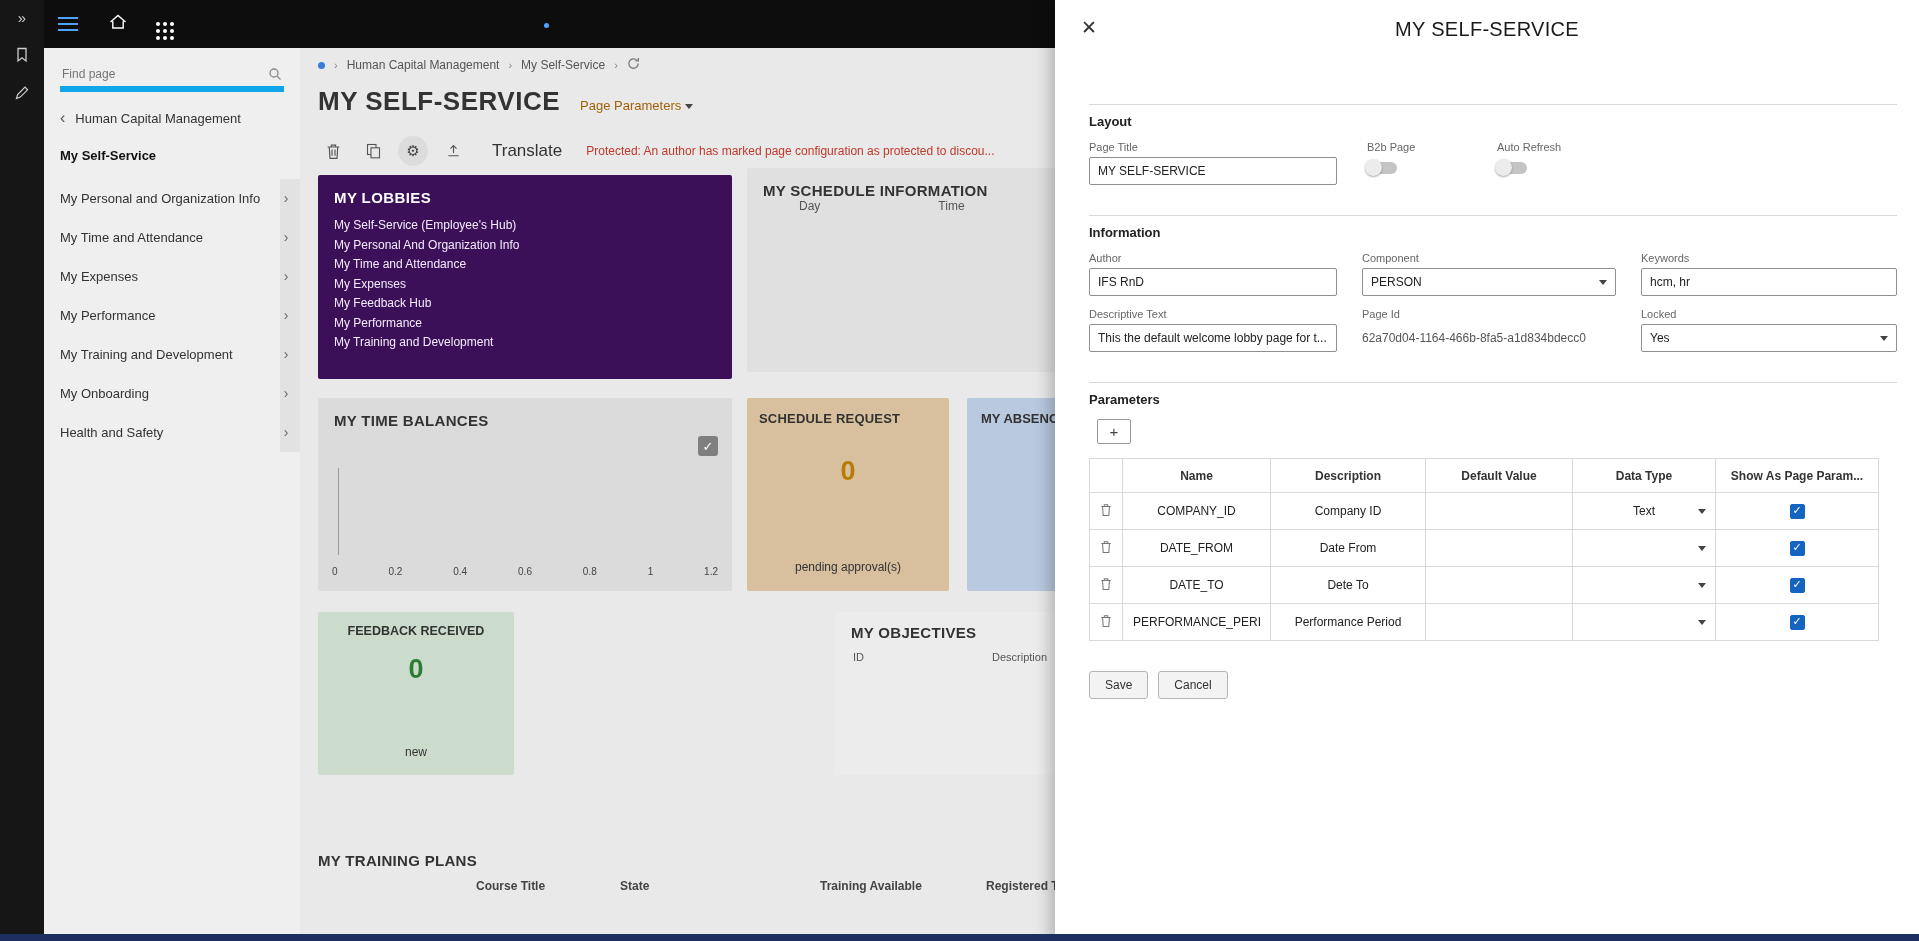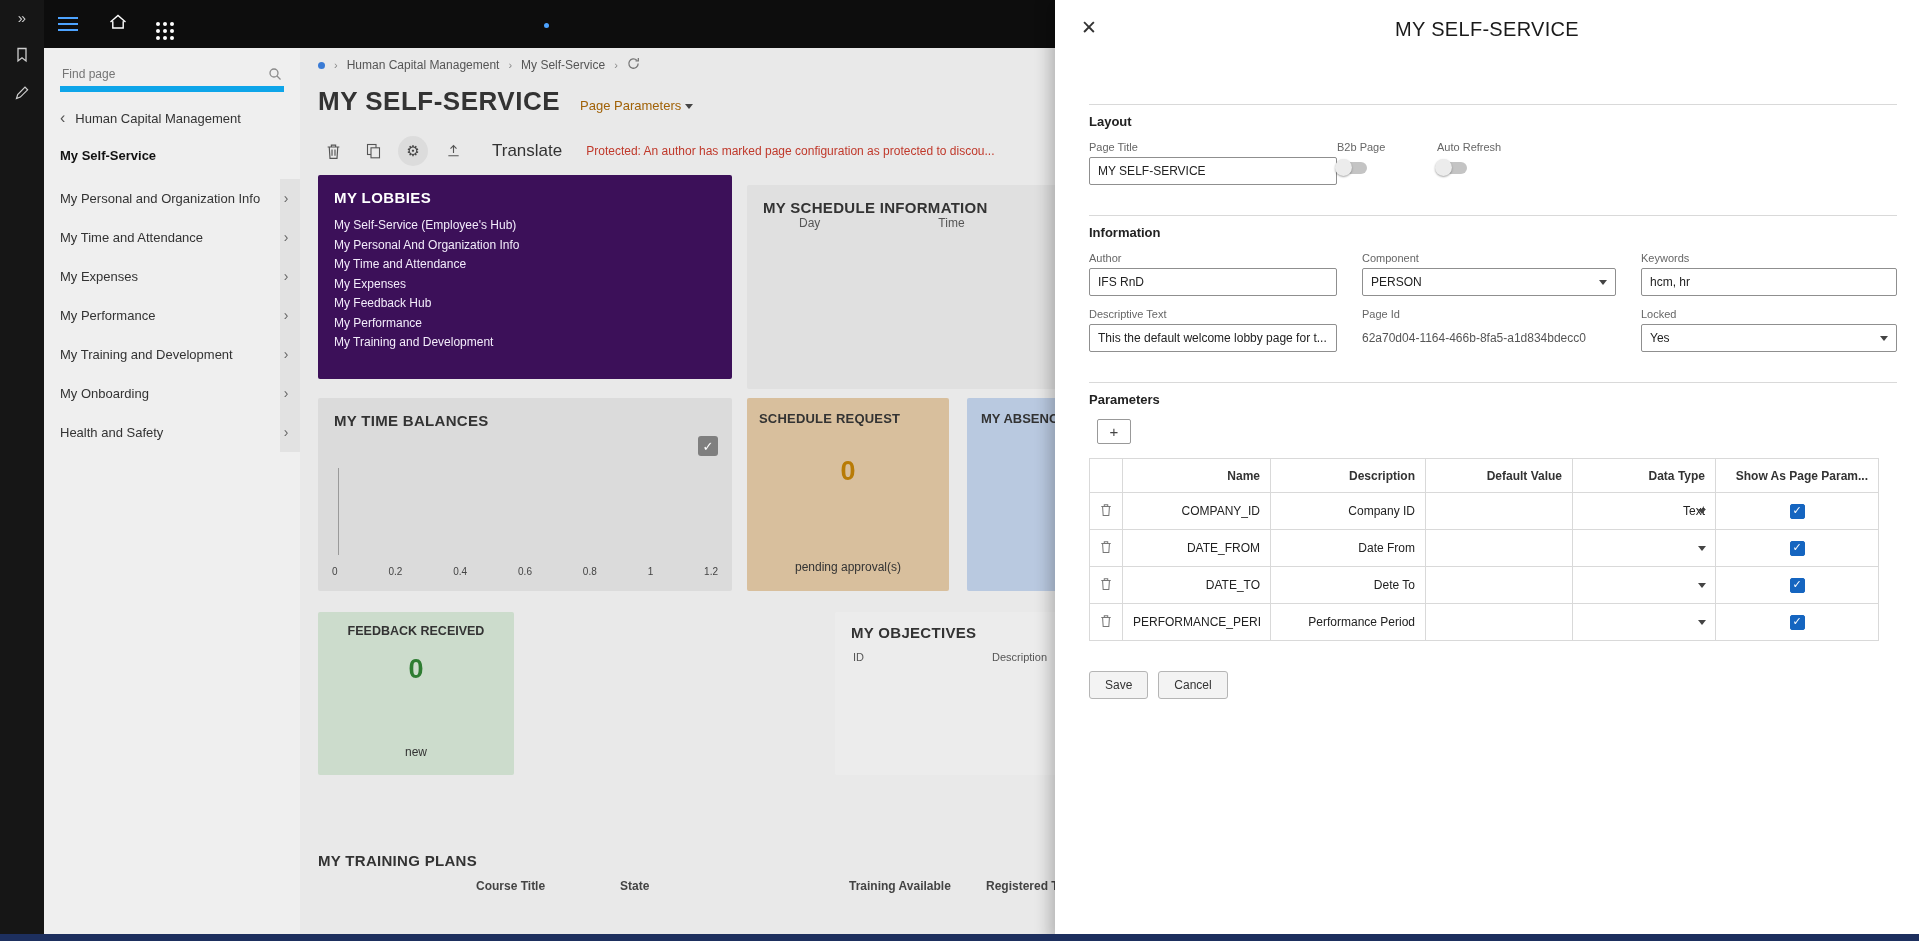--- a/index.html
+++ b/index.html
@@ -45,21 +45,21 @@
   .tb-btn{width:30px;height:30px;display:flex;align-items:center;justify-content:center;cursor:pointer;border-radius:4px}
   .tb-btn.circle{background:#dcdcdc;border-radius:50%}
   .translate{font-size:17px;color:#333;margin-left:14px;cursor:pointer}
   .warning{font-size:12px;color:#c0392b;margin-left:14px;max-width:430px;white-space:nowrap;overflow:hidden}
 
   
   .card{position:absolute;border-radius:2px}
   .card-lobbies{left:18px;top:127px;width:414px;height:204px;background:#3c1059;color:#fff;padding:14px 16px}
   .card-lobbies .card-title{font-size:15px;font-weight:bold;letter-spacing:.4px;margin-bottom:10px}
   .lobby-link{font-size:12px;line-height:19.5px;color:#f3ecfb;cursor:pointer}
-  .card-schedule{left:447px;top:137px;width:560px;height:204px;background:#e0e0e0;padding:14px 16px}
+  .card-schedule{left:447px;top:120px;width:560px;height:204px;background:#e0e0e0;padding:14px 16px}
   .card-schedule .card-title,.card-tb .card-title,.card-obj .card-title,.card-training .card-title{font-size:15px;font-weight:bold;color:#333;letter-spacing:.3px}
   .sched-cols{margin-top:0;display:flex;font-size:12px;color:#555}
   .sched-cols span:first-child{margin-left:36px}
   .sched-cols span:last-child{margin-left:118px}
   .card-tb{left:18px;top:350px;width:414px;height:193px;background:#dbdbdb;padding:14px 16px}
   .tb-check{position:absolute;right:14px;top:38px;width:20px;height:20px;background:#7f7f7f;border-radius:3px;color:#fff;font-size:13px;display:flex;align-items:center;justify-content:center;cursor:pointer}
   .tb-chart{position:absolute;left:20px;right:20px;top:70px;bottom:36px;border-left:1px solid #9a9a9a}
   .tb-ticks{position:absolute;left:14px;right:14px;bottom:14px;display:flex;justify-content:space-between;font-size:10px;color:#444}
   .card-absreq{left:447px;top:350px;width:202px;height:193px;background:#d8bf9d;padding:13px 12px;display:flex;flex-direction:column}
   .card-absreq .card-title{font-size:13px;font-weight:bold;color:#333;letter-spacing:.2px}
@@ -82,31 +82,31 @@
 
   
   .panel{position:absolute;left:1055px;top:0;width:864px;height:100%;background:#fff;z-index:20;box-shadow:-6px 0 14px rgba(0,0,0,.22)}
   .panel-close{position:absolute;left:26px;top:16px;font-size:19px;color:#333;cursor:pointer}
   .panel-title{text-align:center;margin-top:18px;font-size:20px;font-weight:500;color:#1a1a1a;letter-spacing:.3px}
   .panel-body{position:absolute;left:34px;right:22px;top:104px;bottom:10px;overflow:hidden}
   .section{border-top:1px solid #d9d9d9;padding-top:9px;margin-bottom:16px}
   .section-heading{font-size:13px;font-weight:bold;color:#222;margin-bottom:12px}
   .field label{display:block;font-size:11px;color:#666;margin-bottom:4px}
   .txt-input{width:100%;height:28px;border:1px solid #8f8f8f;border-radius:2px;padding:0 8px;font-size:12px;color:#222;font-family:"Liberation Sans",sans-serif;background:#fff;outline:none}
-  .layout-grid{display:flex;padding-bottom:14px}
+  .layout-grid{display:flex;gap:30px;padding-bottom:14px}
   .layout-grid .f1{width:248px}
   .toggle{width:30px;height:12px;border-radius:6px;background:#c4c4c4;position:relative;margin-top:9px;cursor:pointer}
   .toggle .knob{position:absolute;left:-2px;top:-3px;width:17px;height:17px;border-radius:50%;background:#ececec;box-shadow:0 1px 2px rgba(0,0,0,.35)}
   .info-grid{display:grid;grid-template-columns:248px 254px 1fr;column-gap:25px;row-gap:12px;padding-bottom:14px}
   .select{height:28px;border:1px solid #8f8f8f;border-radius:2px;display:flex;align-items:center;padding:0 8px;font-size:12px;color:#222;cursor:pointer;background:#fff}
   .select .caret{margin-left:auto;border-left:4px solid transparent;border-right:4px solid transparent;border-top:5px solid #444}
   .plain-value{font-size:12px;color:#555;line-height:28px}
   .add-btn{width:34px;height:25px;border:1px solid #999;border-radius:2px;background:#fff;font-size:15px;color:#444;display:flex;align-items:center;justify-content:center;cursor:pointer;margin:0 0 14px 8px}
   table.params{border-collapse:collapse;width:789px;font-size:12px;table-layout:fixed}
-  table.params th,table.params td{border:1px solid #d9d9d9;padding:0 10px;text-align:right;color:#333;height:34px;overflow:hidden;white-space:nowrap}
+  table.params th,table.params td{border:1px solid #d9d9d9;padding:0 10px;text-align:center;color:#333;height:34px;overflow:hidden;white-space:nowrap}
   table.params td{height:37px;color:#222}
   col.c-del{width:33px}col.c-name{width:148px}col.c-desc{width:155px}col.c-def{width:147px}col.c-type{width:143px}col.c-show{width:163px}
   .cell-del{text-align:center!important;padding:0!important;cursor:pointer}
   .cell-type{position:relative}
   .cell-type .caret{position:absolute;right:9px;top:16px;border-left:4px solid transparent;border-right:4px solid transparent;border-top:5px solid #444}
   .cell-show{text-align:center!important}
   .checkbox{width:15px;height:15px;border:1px solid #1565c0;border-radius:2px;display:inline-block;vertical-align:middle;cursor:pointer;position:relative}
   .checkbox.checked{background:#1565c0}
   .checkbox.checked::after{content:"✓";position:absolute;left:2px;top:-1px;color:#fff;font-size:11px}
   .btn-row{margin-top:30px;display:flex;gap:10px}
@@ -290,21 +290,21 @@
       <span>ID</span>
       <span>Description</span>
     </div>
   </div>
 
   <div class="card card-training">
     <div class="card-title">MY TRAINING PLANS</div>
     <div class="training-cols">
       <span style="left:158px">Course Title</span>
       <span style="left:302px">State</span>
-      <span style="left:531px">Training Available</span>
+      <span style="left:502px">Training Available</span>
       <span style="left:668px">Registered Training</span>
     </div>
   </div>
 </div>
 
 <div class="panel">
   <span class="panel-close">✕</span>
   <div class="panel-title">MY SELF-SERVICE</div>
 
   <div class="panel-body">

